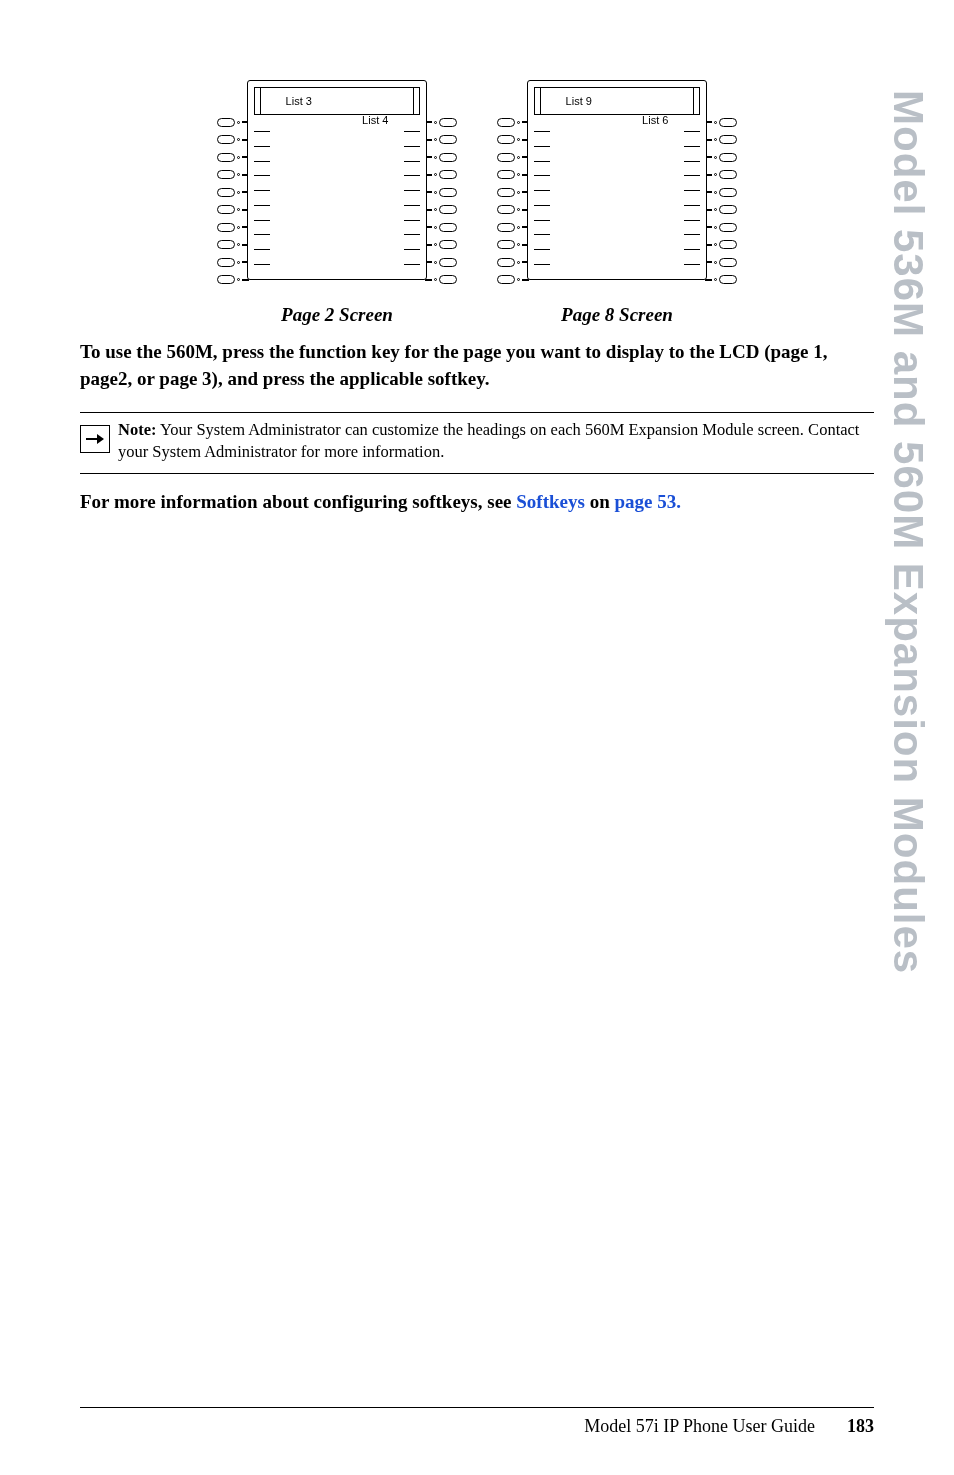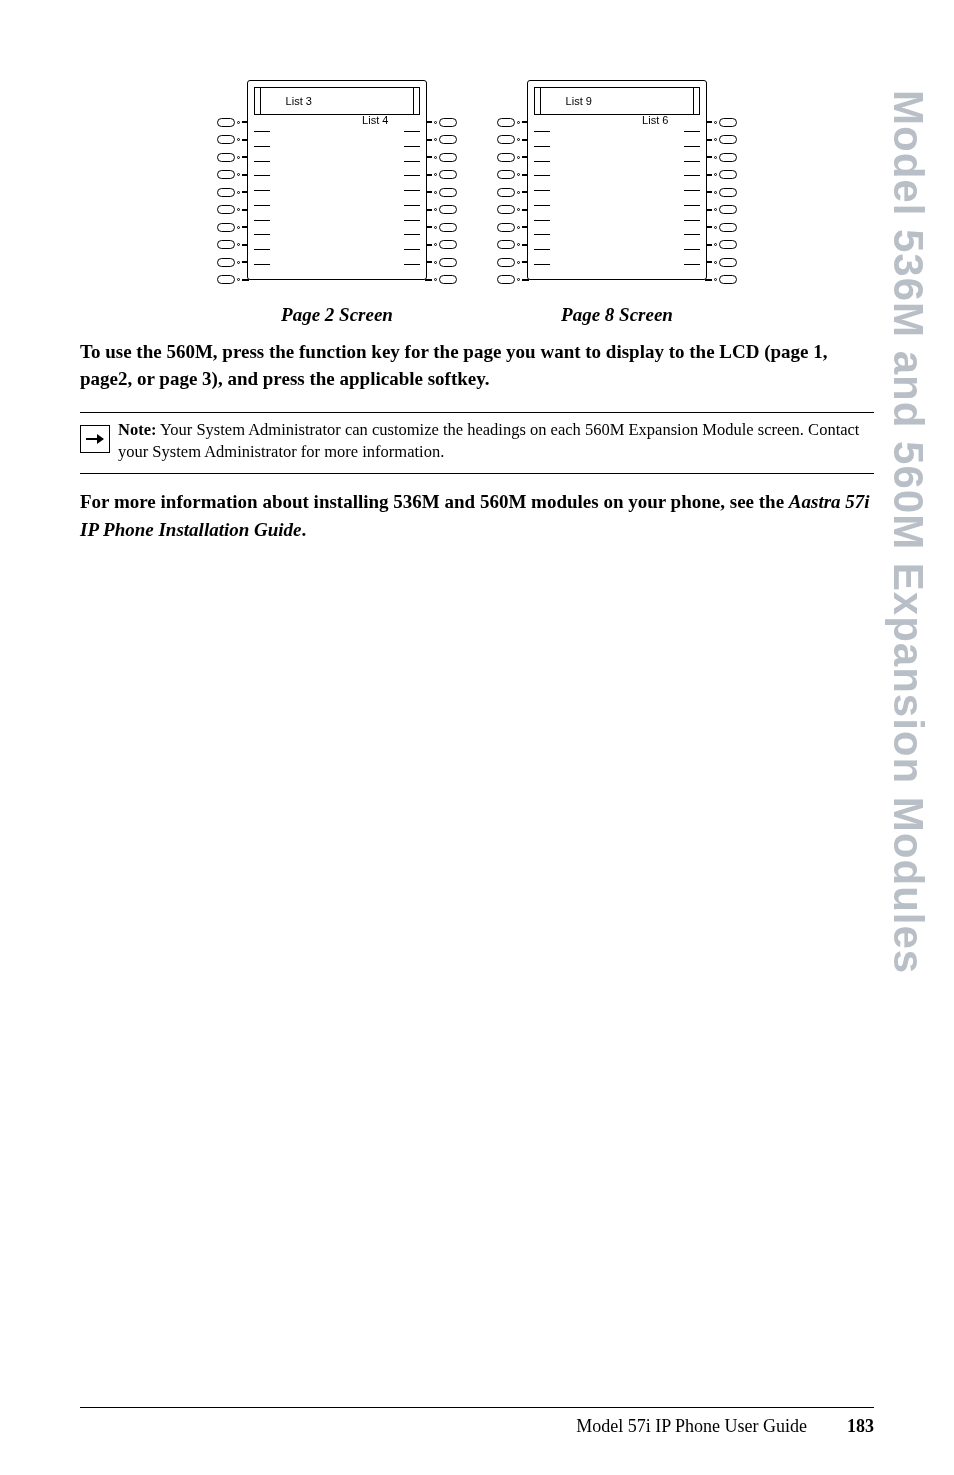--- a/index.html
+++ b/index.html
@@ -167,21 +167,21 @@
   .footer {
     position: absolute;
     bottom: 38px;
     left: 80px;
     right: 80px;
     border-top: 1px solid #000;
     padding-top: 8px;
     display: flex;
     justify-content: flex-end;
     align-items: baseline;
-    gap: 40px;
+    gap: 32px;
     font-size: 18px;
   }
   .footer .pagenum { font-weight: bold; }
 </style>
 </head>
 <body>
 
 <div class="side-tab">Model 536M and 560M Expansion Modules</div>
 
 <div class="page">
@@ -562,23 +562,23 @@
         <line x1="1" y1="7" x2="13" y2="7" stroke="#000" stroke-width="2"></line>
         <polygon points="12,2 19,7 12,12" fill="#000"></polygon>
       </svg>
     </div>
     <div class="note-text">
       <span class="bold">Note:</span><span> Your System Administrator can customize the headings on each 560M Expansion Module screen. Contact your System Administrator for more information.</span>
     </div>
   </div>
 
 
-
-  <p class="body-text">
-    <span>For more information about installing 536M and 560M modules on your phone, see the </span><em>Aastra 57i IP Phone Installation Guide</em><b>.</b>
+  <p class="body-text" style="margin-top:4px;">
+    <span>For more information about configuring softkeys, see </span><span class="link">Softkeys</span><span> on </span><span class="link">page 53.</span>
   </p>
+
 
 </div>
 
 <div class="footer">
   <span>Model 57i IP Phone User Guide</span>
   <span class="pagenum">183</span>
 </div>
 
 </body></html>

